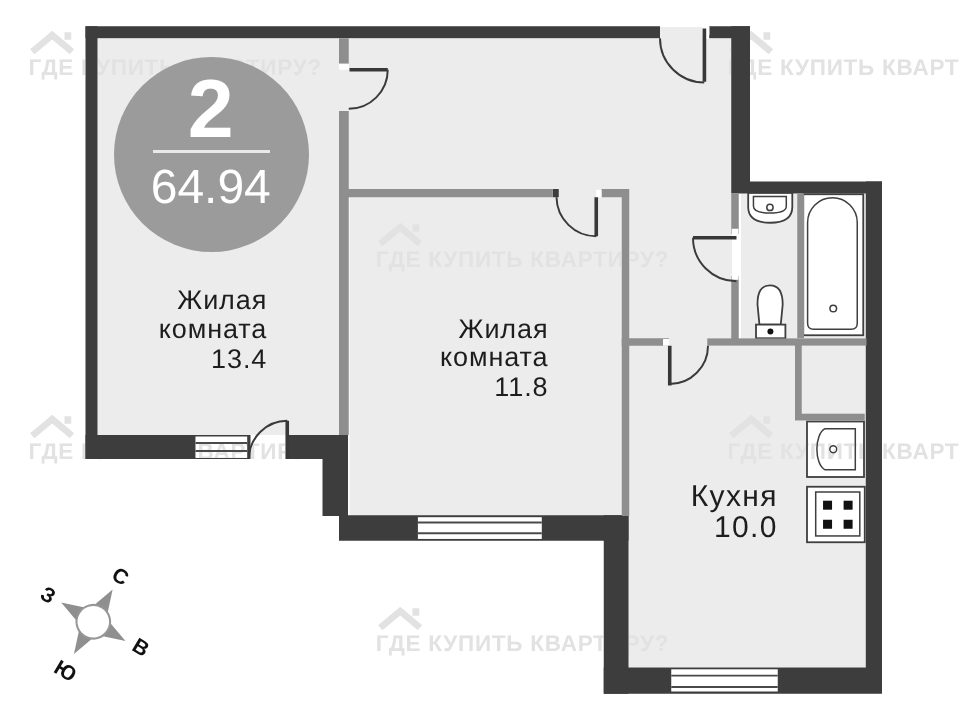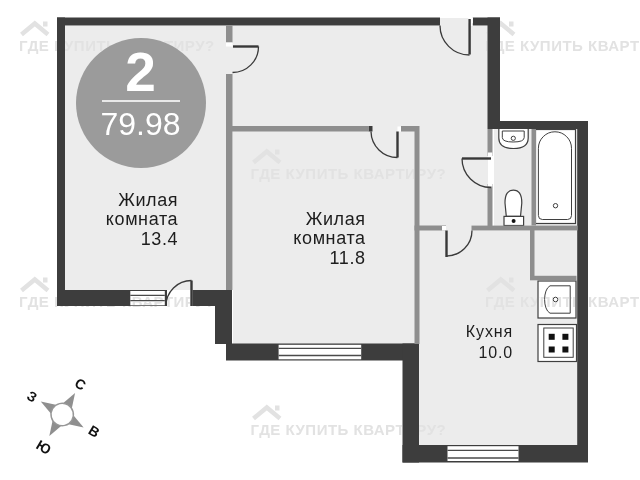--- a/index.html
+++ b/index.html
@@ -152,26 +152,26 @@
 <div class="wm" style="left:485px;top:292.5px;">ГДЕ КУПИТЬ КВАРТИРУ?</div>
 <svg class="abs" style="left:248.5px;top:401.5px;mix-blend-mode:darken" width="36" height="20" viewBox="0 0 36 20">
     <path d="M 4.5 16.5 L 17.8 5.5 L 31 16.5" fill="none" stroke="#e2e2e2" stroke-width="4.5" stroke-linejoin="miter" stroke-linecap="butt"></path>
     <rect x="26" y="3.5" width="4.5" height="5" fill="#e2e2e2"></rect>
   </svg>
 <div class="wm" style="left:250.5px;top:420.5px;">ГДЕ КУПИТЬ КВАРТИРУ?</div>
 </div>
 
 <div class="lbl" style="left:142px;top:190.7px;">Жилая<br>комната<br>13.4</div>
 <div class="lbl" style="left:329.5px;top:209.6px;">Жилая<br>комната<br>11.8</div>
-<div class="lbl" style="left:489.5px;top:320.9px;font-size:16px;line-height:21.2px;letter-spacing:0.9px;">Кухня<br>10.0</div>
+<div class="lbl" style="left:489.5px;top:320.9px;font-size:20px;line-height:21.2px;letter-spacing:0.9px;">Кухня<br>10.0</div>
 
 <div class="abs" style="left:75.5px;top:37.5px;width:130px;height:130px;border-radius:50%;background:#9b9b9b;color:#fff;text-align:center;">
   <div class="abs" style="left:0;width:130px;top:7.1px;font-size:55px;font-weight:bold;line-height:55px;">2</div>
   <div class="abs" style="left:26.5px;width:78px;top:62px;height:2.2px;background:#e9e9e9;"></div>
-  <div class="abs" style="left:0;width:130px;top:70.3px;font-size:32px;line-height:32px;">79.98</div>
+  <div class="abs" style="left:0;width:130px;top:70.3px;font-size:32px;line-height:32px;">64.94</div>
 </div>
 
 <svg class="abs" style="left:22px;top:374px;" width="85" height="86" viewBox="0 0 85 86">
   <g transform="translate(40.2,40.5) rotate(31)">
     <g fill="#8f8f8f">
       <polygon points="0,-25 -6.5,-6 6.5,-6"></polygon>
       <polygon points="25,0 6,-6.5 6,6.5"></polygon>
       <polygon points="0,25 -6.5,6 6.5,6"></polygon>
       <polygon points="-25,0 -6,-6.5 -6,6.5"></polygon>
     </g>

